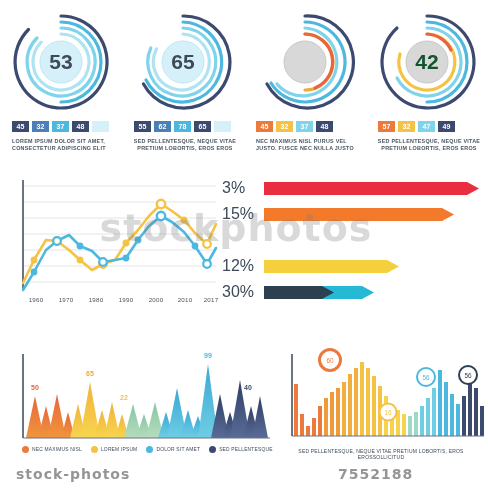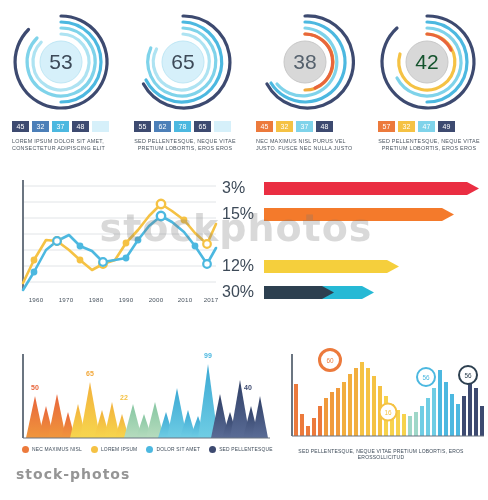--- a/index.html
+++ b/index.html
@@ -19,21 +19,21 @@
     position:absolute;font-family:"DejaVu Sans",sans-serif;
     font-weight:bold;color:rgba(120,120,120,0.28);
     white-space:nowrap;letter-spacing:1px;
   }
   .wm-a{left:236px;top:228px;font-size:38px;}
   .wm-b{left:16px;top:466px;font-size:14px;color:rgba(130,130,130,0.85);}
   .wm-c{left:338px;top:466px;font-size:14px;color:rgba(130,130,130,0.85);}
 
   
   .donuts{position:absolute;left:0;top:8px;width:488px;height:162px;}
-  .donut-cell{position:absolute;top:0;width:122px;height:162px;}
+  .donut-cell{position:absolute;top:0;width:122px;height:162px;font-weight:bold;}
   .d0{left:0;} .d1{left:122px;} .d2{left:244px;} .d3{left:366px;}
   .donut-svg{position:absolute;left:11px;top:4px;}
   .donut-num{
     position:absolute;left:11px;top:4px;width:100px;height:100px;
     display:flex;align-items:center;justify-content:center;
     font-size:21px;color:#3d4a58;font-family:"Liberation Sans",sans-serif;
   }
   .badges{position:absolute;left:12px;top:113px;display:flex;gap:3px;}
   .badge{
     width:17px;height:11px;display:flex;align-items:center;justify-content:center;
@@ -145,21 +145,20 @@
       <svg class="donut-svg" width="100" height="100" viewBox="0 0 100 100">
         <g fill="none" stroke-linecap="round">
           <path d="M 50 4 A 46 46 0 1 1 12 72" stroke="#3d4a70" stroke-width="3.2"></path>
           <path d="M 50 10 A 40 40 0 1 1 16 71" stroke="#4cb8e0" stroke-width="3.2"></path>
           <path d="M 50 16 A 34 34 0 1 1 22 72" stroke="#7fd3ea" stroke-width="3.2"></path>
           <path d="M 50 22 A 28 28 0 1 1 50 78" stroke="#f0a93c" stroke-width="3.2"></path>
           <path d="M 50 22 A 28 28 0 0 1 60 76" stroke="#e8663c" stroke-width="3.2"></path>
         </g>
         <circle cx="50" cy="50" r="21" fill="#d8d8d8" stroke="#c8c8c8" stroke-width="1"></circle>
       </svg>
-      <div class="donut-num" style="color:#55616d">38</div>
       <div class="badges">
         <span class="badge" style="background:#ec7a3c">45</span>
         <span class="badge" style="background:#f5c244">32</span>
         <span class="badge" style="background:#7fd3ea">37</span>
         <span class="badge" style="background:#3d4a70">48</span>
       </div>
       <div class="dcap">NEC MAXIMUS NISL PURUS VEL JUSTO. FUSCE NEC NULLA JUSTO</div>
     </div>
 
     <div class="donut-cell d3">
@@ -421,15 +420,16 @@
       <div class="cc-marker" style="left:110px;top:64px;width:15px;height:15px;border:2.4px solid #f5c244;color:#f5c244">16</div>
       <div class="cc-marker" style="left:148px;top:29px;width:16px;height:16px;border:2.6px solid #4cb8e0;color:#4cb8e0">56</div>
       <div class="cc-marker" style="left:190px;top:27px;width:16px;height:16px;border:2.6px solid #2d4050;color:#2d4050">56</div>
     </div>
     <div class="cc-cap">SED PELLENTESQUE, NEQUE VITAE PRETIUM LOBORTIS, EROS EROSSOLLICITUD</div>
   </div>
 
   <div class="wm">
     <div class="wm-text wm-b">stock-photos</div>
     <div class="wm-text wm-a" style="transform:translate(-50%,-50%)">stockphotos</div>
+    <div class="wm-text wm-c">7552188</div>
   </div>
 
 </div>
 
 </body></html>

